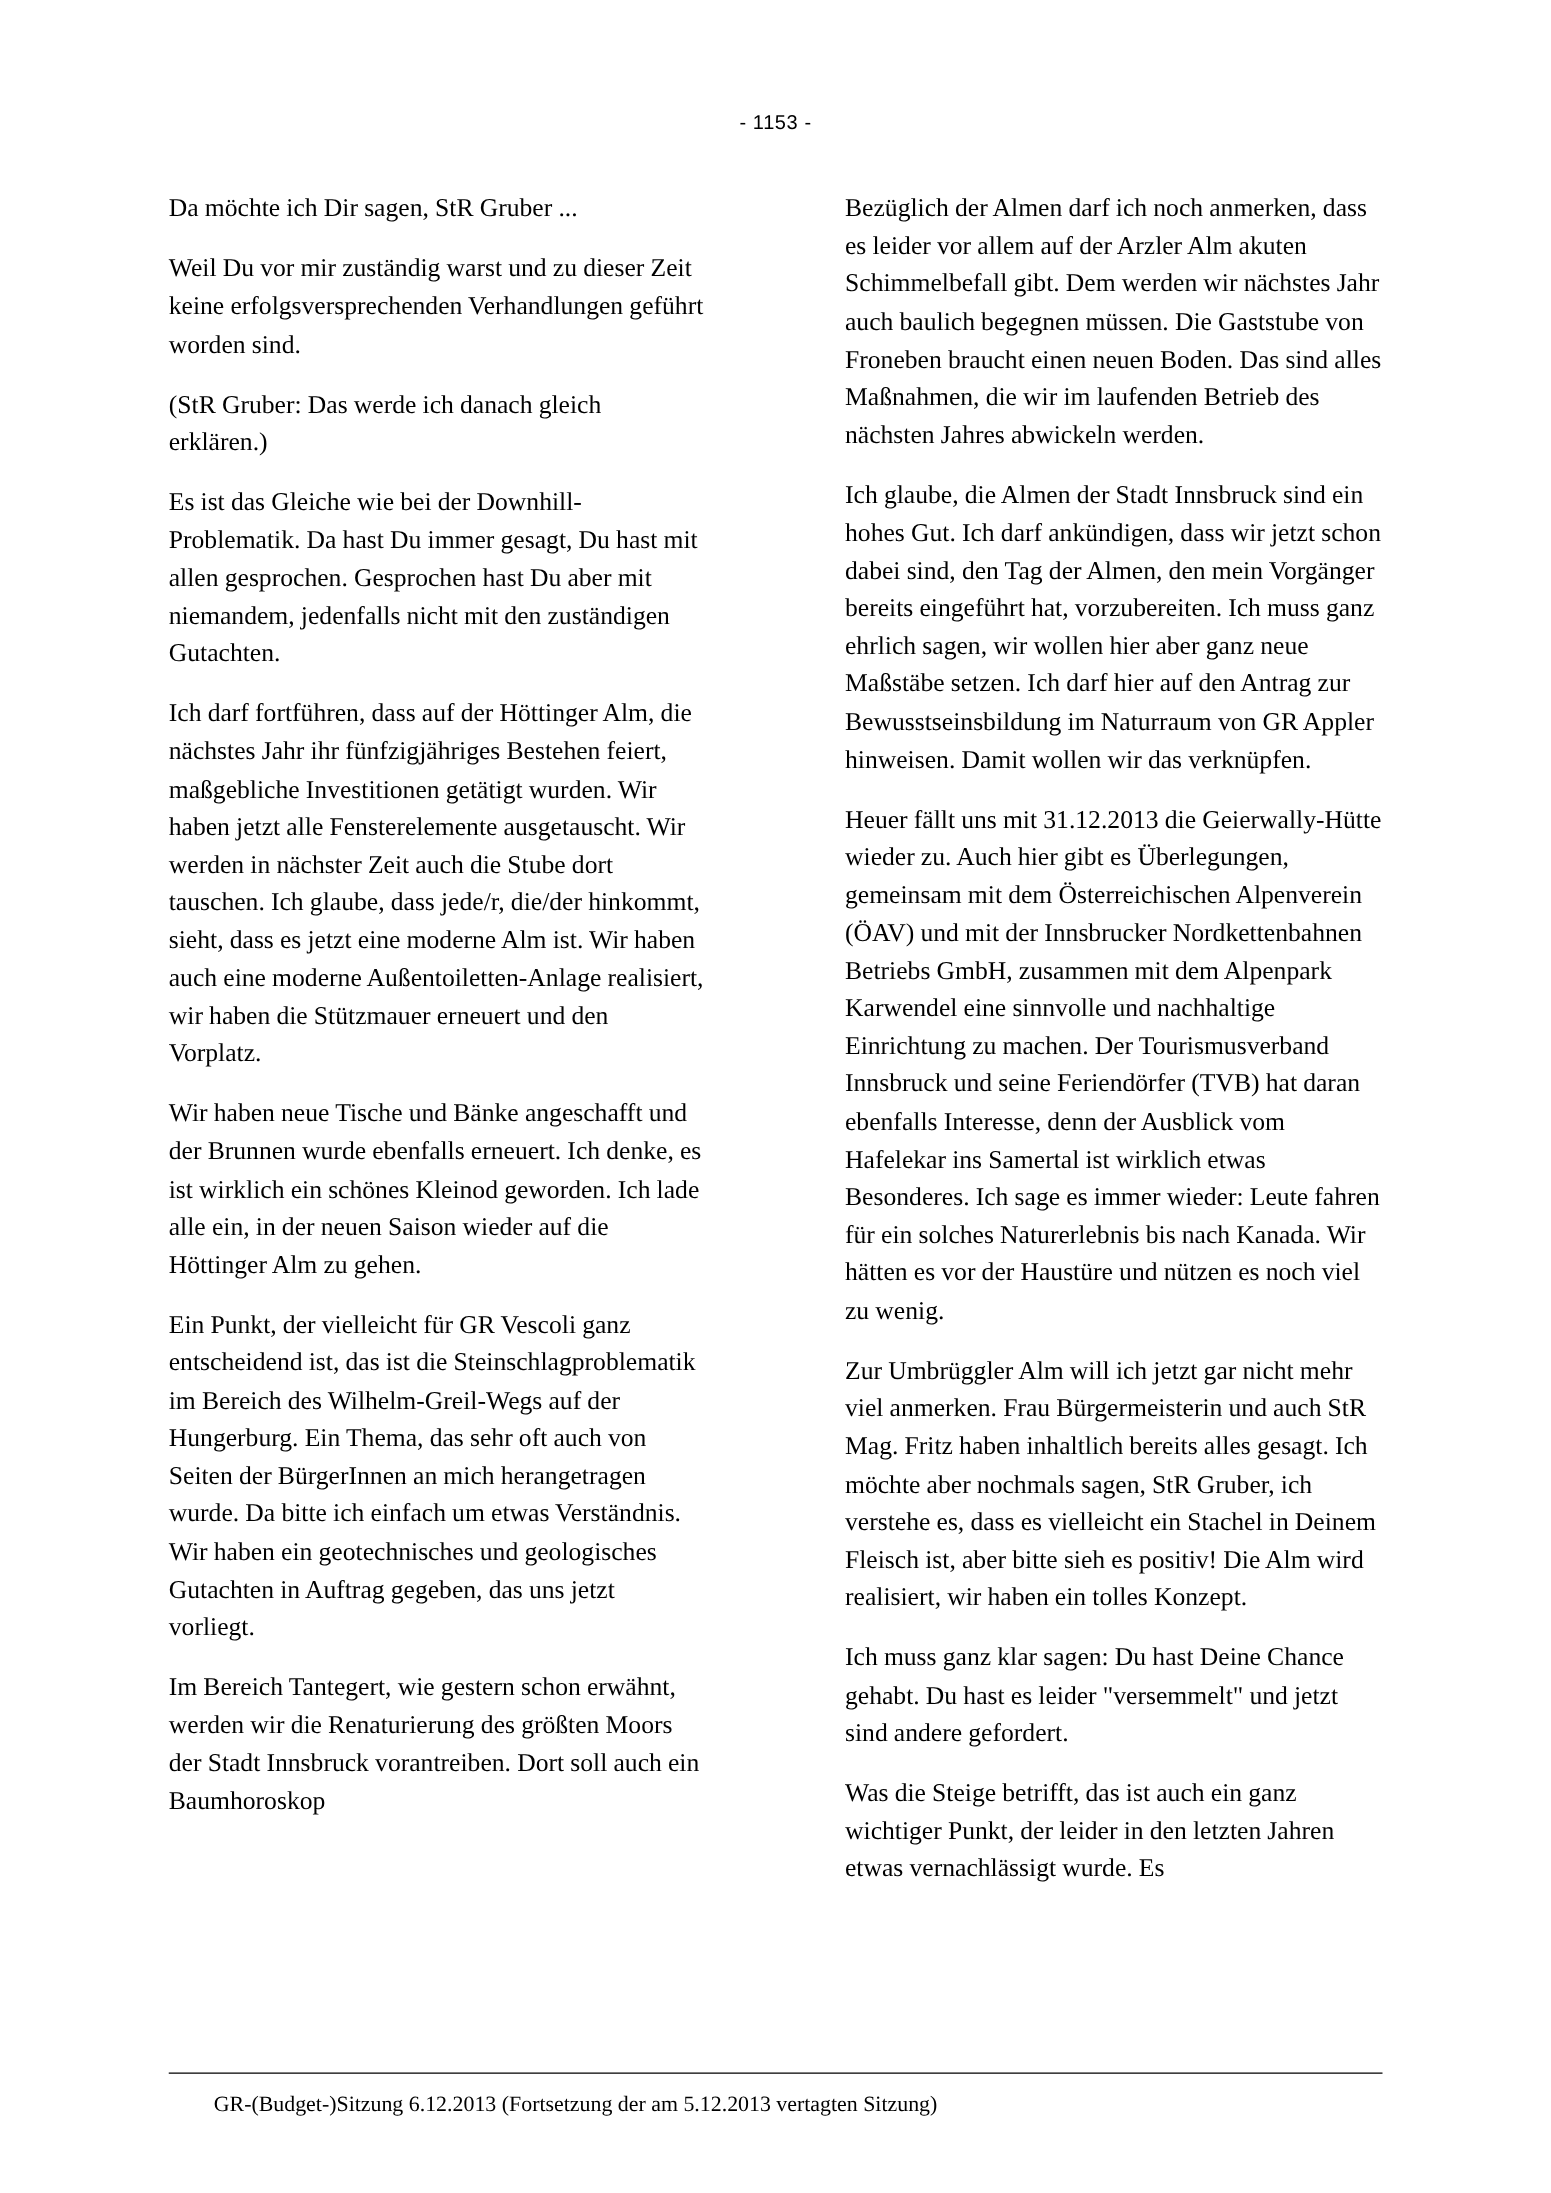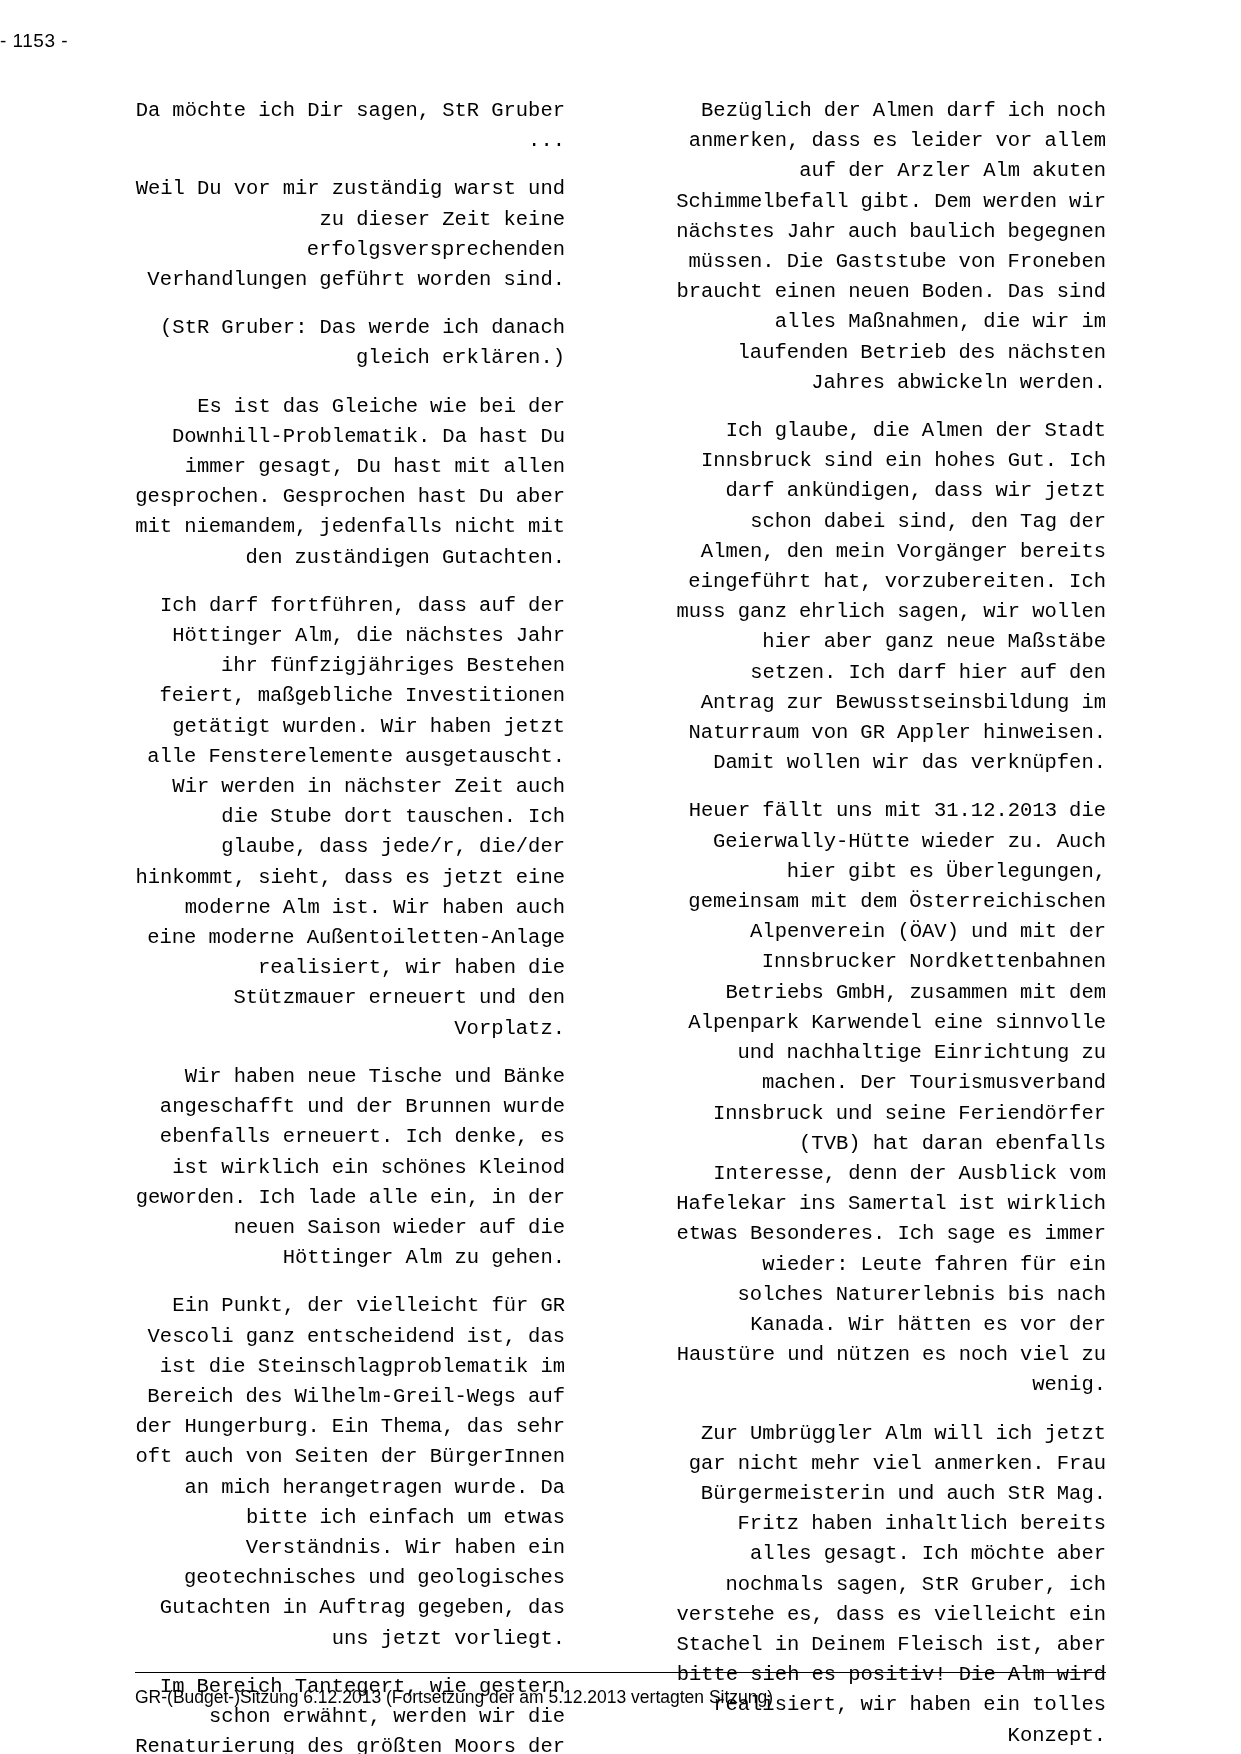--- a/index.html
+++ b/index.html
@@ -16,23 +16,24 @@
     overflow: hidden;
   }
   .page {
     width: 1241px;
     height: 1754px;
     box-sizing: border-box;
     padding: 0;
     position: relative;
   }
   .page-number {
-    font-size: 19px;
+    text-align: center;
+    font-size: 16px;
     letter-spacing: 0.5px;
-    padding-top: 30px;
+    padding-top: 90px;
     font-family: "Liberation Sans", sans-serif;
   }
   .columns {
     display: flex;
     flex-direction: row;
     justify-content: space-between;
     margin: 0 auto;
     padding: 0 135px;
     box-sizing: border-box;
     width: 1241px;
@@ -40,42 +41,43 @@
     gap: 68px;
   }
   .column {
     width: 430px;
     flex: 0 0 430px;
   }
   p.para {
     font-size: 20.5px;
     line-height: 30.2px;
     margin: 0 0 18px 0;
-    text-align: right;
-    font-family: Liberation Mono, monospace;
+    text-align: left;
+    font-family: Liberation Serif, serif;
     word-spacing: -0.2px;
   }
   .footer-wrap {
     position: absolute;
     left: 0;
     right: 0;
     bottom: 0;
     padding: 0 135px 0 135px;
     box-sizing: border-box;
   }
   .footer-rule {
     border-top: 1px solid #000000;
     width: 100%;
     margin-bottom: 13px;
   }
   .footer-text {
     font-size: 17.5px;
     line-height: 22px;
-    padding-bottom: 46px;
-    font-family: Liberation Sans, sans-serif;
+    padding-bottom: 60px;
+    font-family: Liberation Serif, serif;
+    margin-left: 36px;
   }
 </style>
 </head>
 <body>
 
 <div class="page">
 
   <div class="page-number">- 1153 -</div>
 
   <div class="columns">

